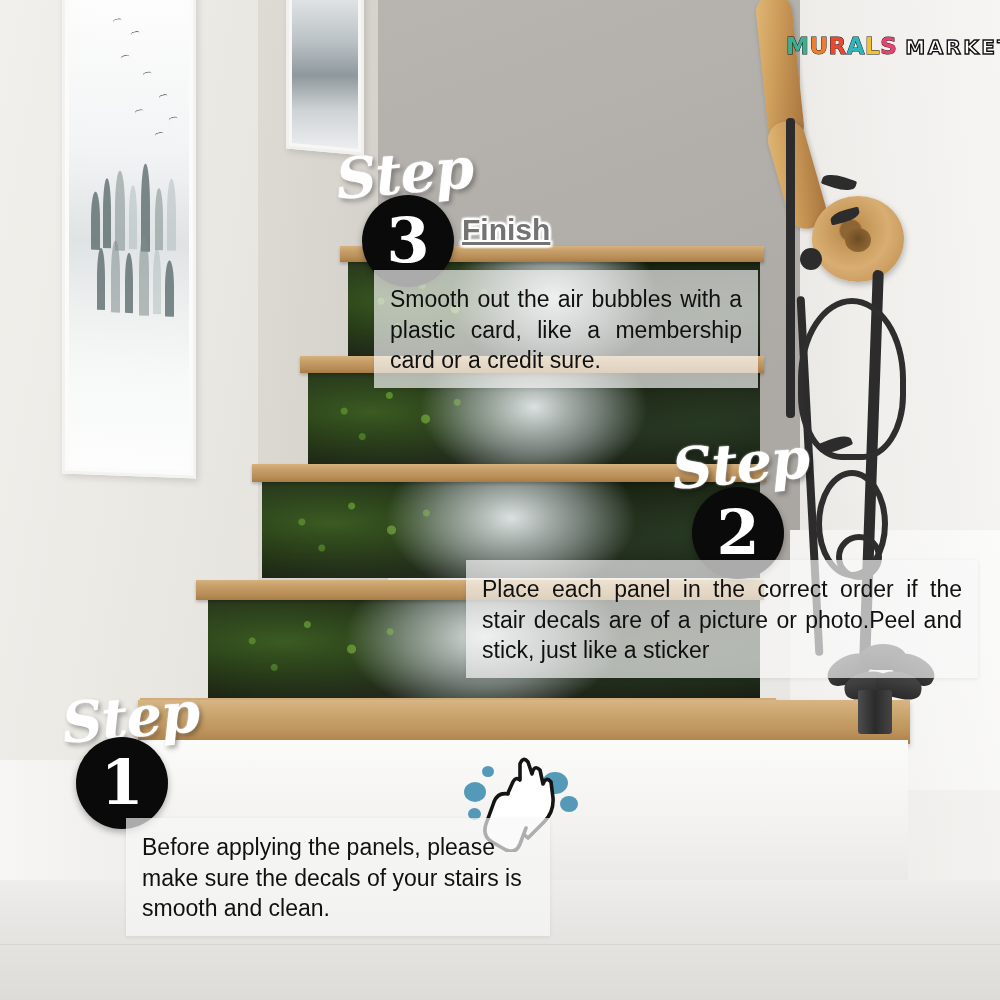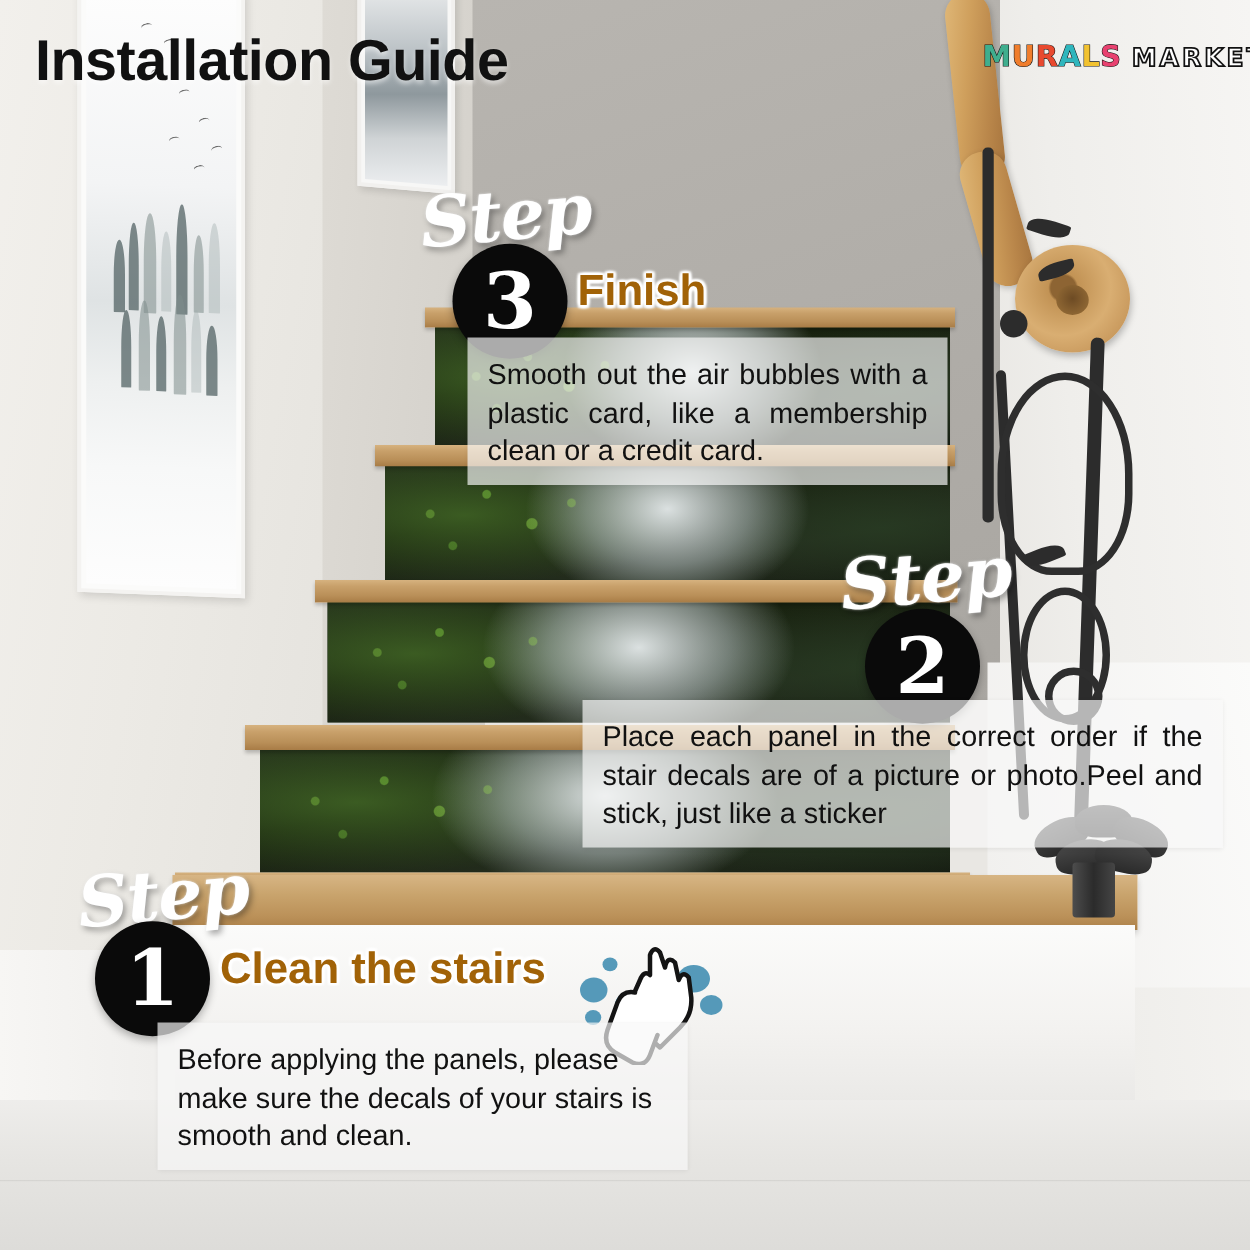--- a/index.html
+++ b/index.html
@@ -101,23 +101,23 @@
   .step-badge{position:absolute;width:92px;height:92px;border-radius:50%;
       background:#0a0a0a;display:flex;align-items:center;justify-content:center;
       box-shadow:0 3px 7px rgba(0,0,0,.3);}
   .step-num{color:#fff;font-size:62px;font-weight:bold;line-height:1;
       font-family:"DejaVu Serif",serif;}
   .step-word{position:absolute;color:#fff;font-size:56px;font-style:italic;font-weight:bold;
       font-family:"DejaVu Serif",serif;letter-spacing:-1px;
       text-shadow:2px 3px 5px rgba(0,0,0,.35), 0 0 2px rgba(255,255,255,.9);
       transform:rotate(-5deg);}
 
-  .step-title{position:absolute;font-size:35px;font-weight:bold;color:#a16207;
+  .step-title{position:absolute;font-size:30px;font-weight:bold;color:#737373;
       text-shadow:-2px 0 2px #fff,2px 0 2px #fff,0 -2px 2px #fff,0 2px 2px #fff,
-                  -2px -2px 2px #fff,2px 2px 2px #fff,2px -2px 2px #fff,-2px 2px 2px #fff;}
+                  -2px -2px 2px #fff,2px 2px 2px #fff,2px -2px 2px #fff,-2px 2px 2px #fff;text-decoration:underline;}
 
   .step-box{position:absolute;background:rgba(248,248,247,.68);
       box-shadow:0 1px 4px rgba(0,0,0,.08);padding:14px 16px 12px 16px;
       font-size:23px;line-height:1.33;color:#111;}
   .step-box.just{text-align:justify;}
 
   .clean-icon{position:absolute;left:462px;top:748px;width:118px;height:104px;}
   .bubble{position:absolute;border-radius:50%;background:#3f8cb0;opacity:.88;}
 </style>
 </head>
@@ -199,52 +199,50 @@
 
   <div class="newel-base">
     <div class="petal" style="left:-2px;top:16px;transform:rotate(-26deg);"></div>
     <div class="petal" style="left:32px;top:4px;"></div>
     <div class="petal" style="left:62px;top:16px;transform:rotate(26deg);"></div>
     <div class="petal" style="left:16px;top:32px;transform:rotate(-12deg);"></div>
     <div class="petal" style="left:48px;top:32px;transform:rotate(12deg);"></div>
   </div>
   <div class="newel-cap"></div>
 
-  <div class="title">Installation Guide</div>
 
   <div class="logo">
     <div class="logo-m">
       <span style="color:#3fae8e">M</span>
       <span style="color:#f07d2c">U</span>
       <span style="color:#e8492f">R</span>
       <span style="color:#2fb6bd">A</span>
       <span style="color:#f2c230">L</span>
       <span style="color:#e8416f">S</span>
     </div>
     <div class="logo-market">MARKET</div>
   </div>
 
   <div class="step-word" style="left:336px;top:140px;">Step</div>
   <div class="step-badge" style="left:362px;top:195px;">
     <span class="step-num">3</span>
   </div>
   <div class="step-title" style="left:462px;top:213px;">Finish</div>
-  <div class="step-box just" style="left:374px;top:270px;width:352px;">Smooth out the air bubbles with a plastic card, like a membership clean or a credit card.</div>
+  <div class="step-box just" style="left:374px;top:270px;width:352px;">Smooth out the air bubbles with a plastic card, like a membership card or a credit sure.</div>
 
   <div class="step-word" style="left:672px;top:430px;">Step</div>
   <div class="step-badge" style="left:692px;top:487px;">
     <span class="step-num">2</span>
   </div>
   <div class="step-box just" style="left:466px;top:560px;width:480px;">Place each panel in the correct order if the stair decals are of a picture or photo.Peel and stick, just like a sticker</div>
 
   <div class="step-word" style="left:62px;top:684px;">Step</div>
   <div class="step-badge" style="left:76px;top:737px;">
     <span class="step-num">1</span>
   </div>
-  <div class="step-title" style="left:176px;top:755px;">Clean the stairs</div>
 
   <div class="clean-icon">
     <div class="bubble" style="left:2px;top:34px;width:22px;height:20px;"></div>
     <div class="bubble" style="left:20px;top:18px;width:12px;height:11px;"></div>
     <div class="bubble" style="left:30px;top:44px;width:30px;height:24px;"></div>
     <div class="bubble" style="left:80px;top:24px;width:26px;height:22px;"></div>
     <div class="bubble" style="left:98px;top:48px;width:18px;height:16px;"></div>
     <div class="bubble" style="left:6px;top:60px;width:13px;height:12px;"></div>
     <svg width="118" height="104" viewBox="0 0 118 104" style="position:absolute;left:0;top:0;">
       <g fill="#fff" stroke="#141414" stroke-width="3.6" stroke-linejoin="round" stroke-linecap="round">

